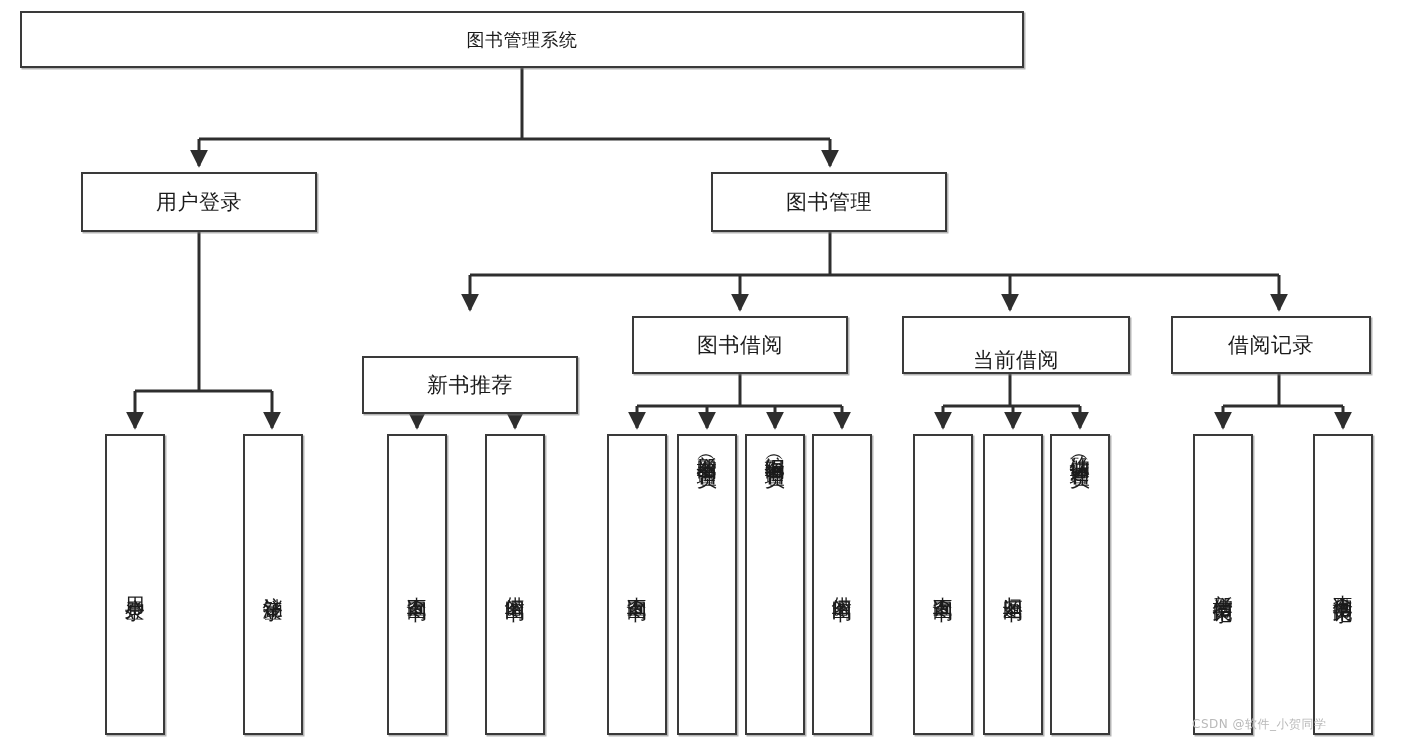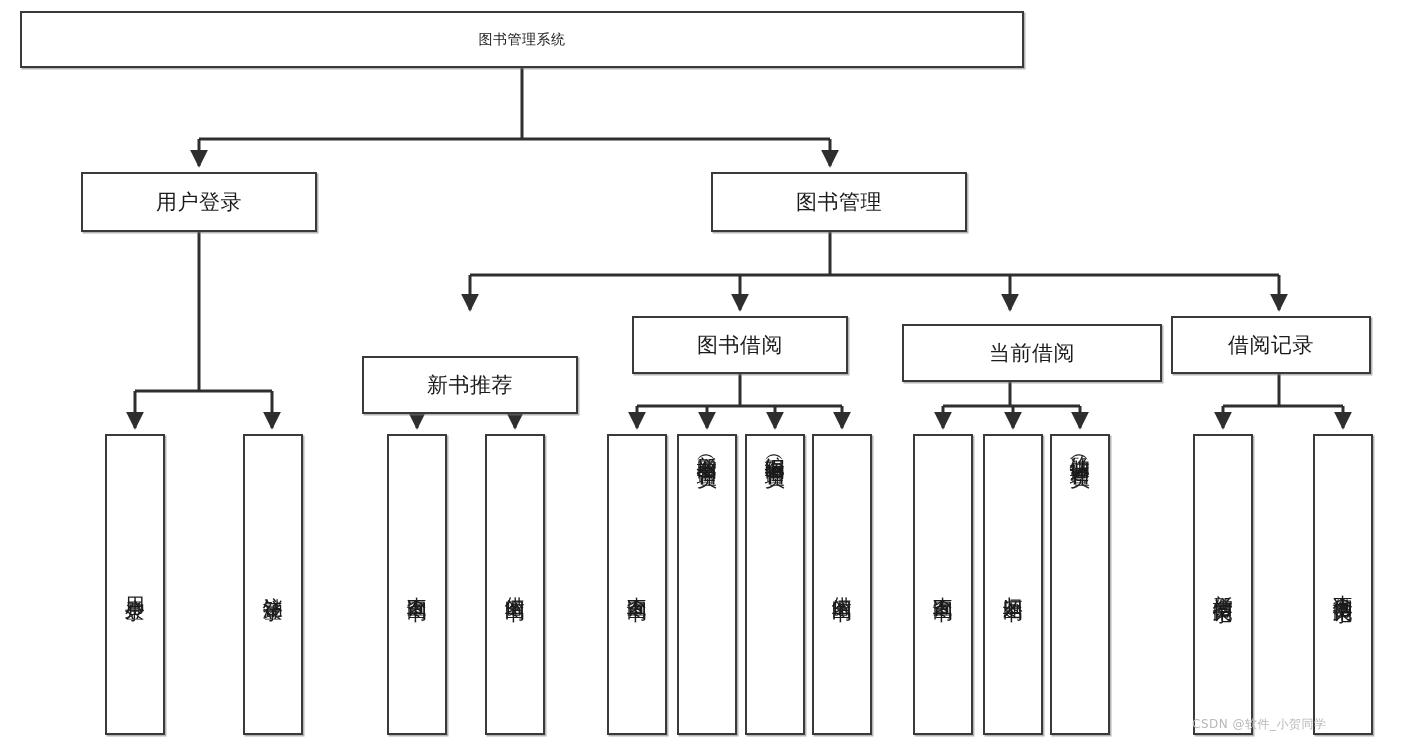--- a/index.html
+++ b/index.html
@@ -39,21 +39,21 @@
   }
   .node .label {
     text-align: center;
     line-height: 1.08;
     letter-spacing: 0.5px;
   }
   .node.horiz .label {
     font-size: 21px;
   }
   .node.root .label {
-    font-size: 14px;
+    font-size: 18px;
   }
   .node.vert {
     align-items: flex-start;
     padding-top: 4px;
   }
   .node.vert .label {
     writing-mode: vertical-rl;
     text-orientation: upright;
     font-size: 20px;
     line-height: 1.12;
@@ -130,31 +130,31 @@
     </g>
   </svg>
 
   <div class="node root horiz" style="left:20px; top:11px; width:1004px; height:57px;">
     <span class="label">图书管理系统</span>
   </div>
 
   <div class="node horiz" style="left:81px; top:172px; width:236px; height:60px;">
     <span class="label">用户登录</span>
   </div>
-  <div class="node horiz" style="left:711px; top:172px; width:256px; height:60px;">
+  <div class="node horiz" style="left:711px; top:172px; width:236px; height:60px;">
     <span class="label">图书管理</span>
   </div>
 
   <div class="node horiz" style="left:362px; top:316px; width:216px; height:58px;margin-top:40px;">
     <span class="label">新书推荐</span>
   </div>
   <div class="node horiz" style="left:632px; top:316px; width:216px; height:58px;">
     <span class="label">图书借阅</span>
   </div>
-  <div class="node horiz" style="left:902px; top:324px; width:260px; height:58px;">
+  <div class="node horiz" style="left:902px; top:316px; width:228px; height:58px;align-items:flex-end;">
     <span class="label">当前借阅</span>
   </div>
   <div class="node horiz" style="left:1171px; top:316px; width:200px; height:58px;">
     <span class="label">借阅记录</span>
   </div>
 
   <div class="node vert center" style="left:105px; top:434px; width:60px; height:301px;">
     <span class="label">用户登录</span>
   </div>
   <div class="node vert center" style="left:243px; top:434px; width:60px; height:301px;">

